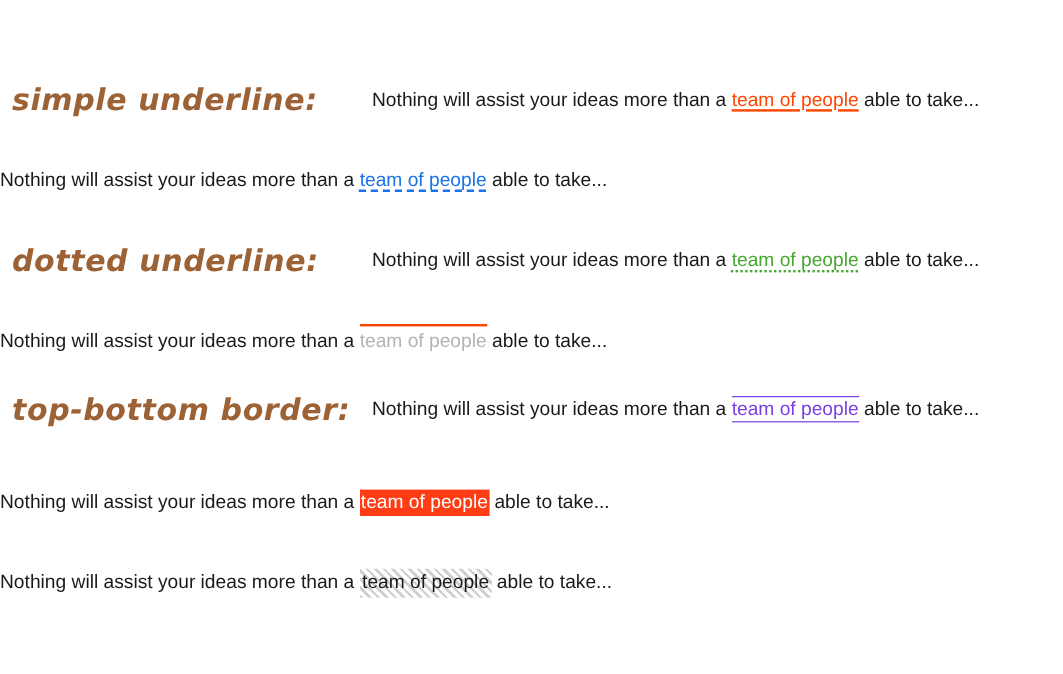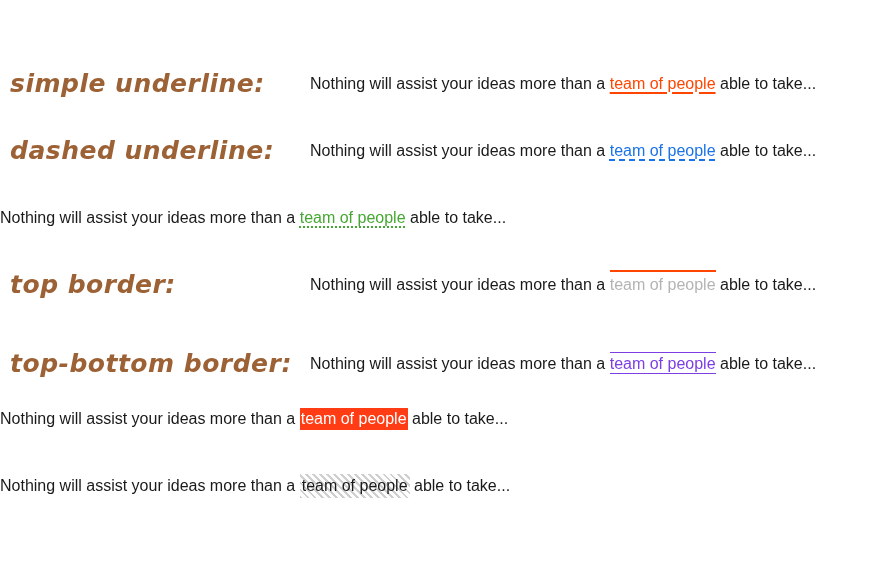--- a/index.html
+++ b/index.html
@@ -128,34 +128,33 @@
 <body>
 
 <div class="demo-list">
 
   <div class="demo-row" style="top:50px">
     <div class="row-label">simple underline:</div>
     <div class="row-sentence"><span>Nothing will assist your ideas more than a </span><span class="hl hl-simple-underline">team of people</span><span> able to take...</span></div>
   </div>
 
   <div class="demo-row" style="top:117px">
-    <div class="row-label">dashed underline:</div>
     <div class="row-sentence"><span>Nothing will assist your ideas more than a </span><span class="hl hl-dashed-underline">team of people</span><span> able to take...</span></div>
   </div>
 
   <div class="demo-row" style="top:184px">
+    <div class="row-label">dotted underline:</div>
     <div class="row-sentence"><span>Nothing will assist your ideas more than a </span><span class="hl hl-dotted-underline">team of people</span><span> able to take...</span></div>
   </div>
 
   <div class="demo-row" style="top:251px">
-    <div class="row-label">top border:</div>
     <div class="row-sentence"><span>Nothing will assist your ideas more than a </span><span class="hl hl-top-border">team of people</span><span> able to take...</span></div>
   </div>
 
-  <div class="demo-row" style="top:330px">
+  <div class="demo-row" style="top:308px">
     <div class="row-label">top-bottom border:</div>
     <div class="row-sentence"><span>Nothing will assist your ideas more than a </span><span class="hl hl-top-bottom-border">team of people</span><span> able to take...</span></div>
   </div>
 
   <div class="demo-row" style="top:385px">
     <div class="row-sentence"><span>Nothing will assist your ideas more than a </span><span class="hl hl-background-color">team of people</span><span> able to take...</span></div>
   </div>
 
   <div class="demo-row" style="top:452px">
     <div class="row-sentence"><span>Nothing will assist your ideas more than a </span><span class="hl hl-background-pattern">team of people</span><span> able to take...</span></div>

